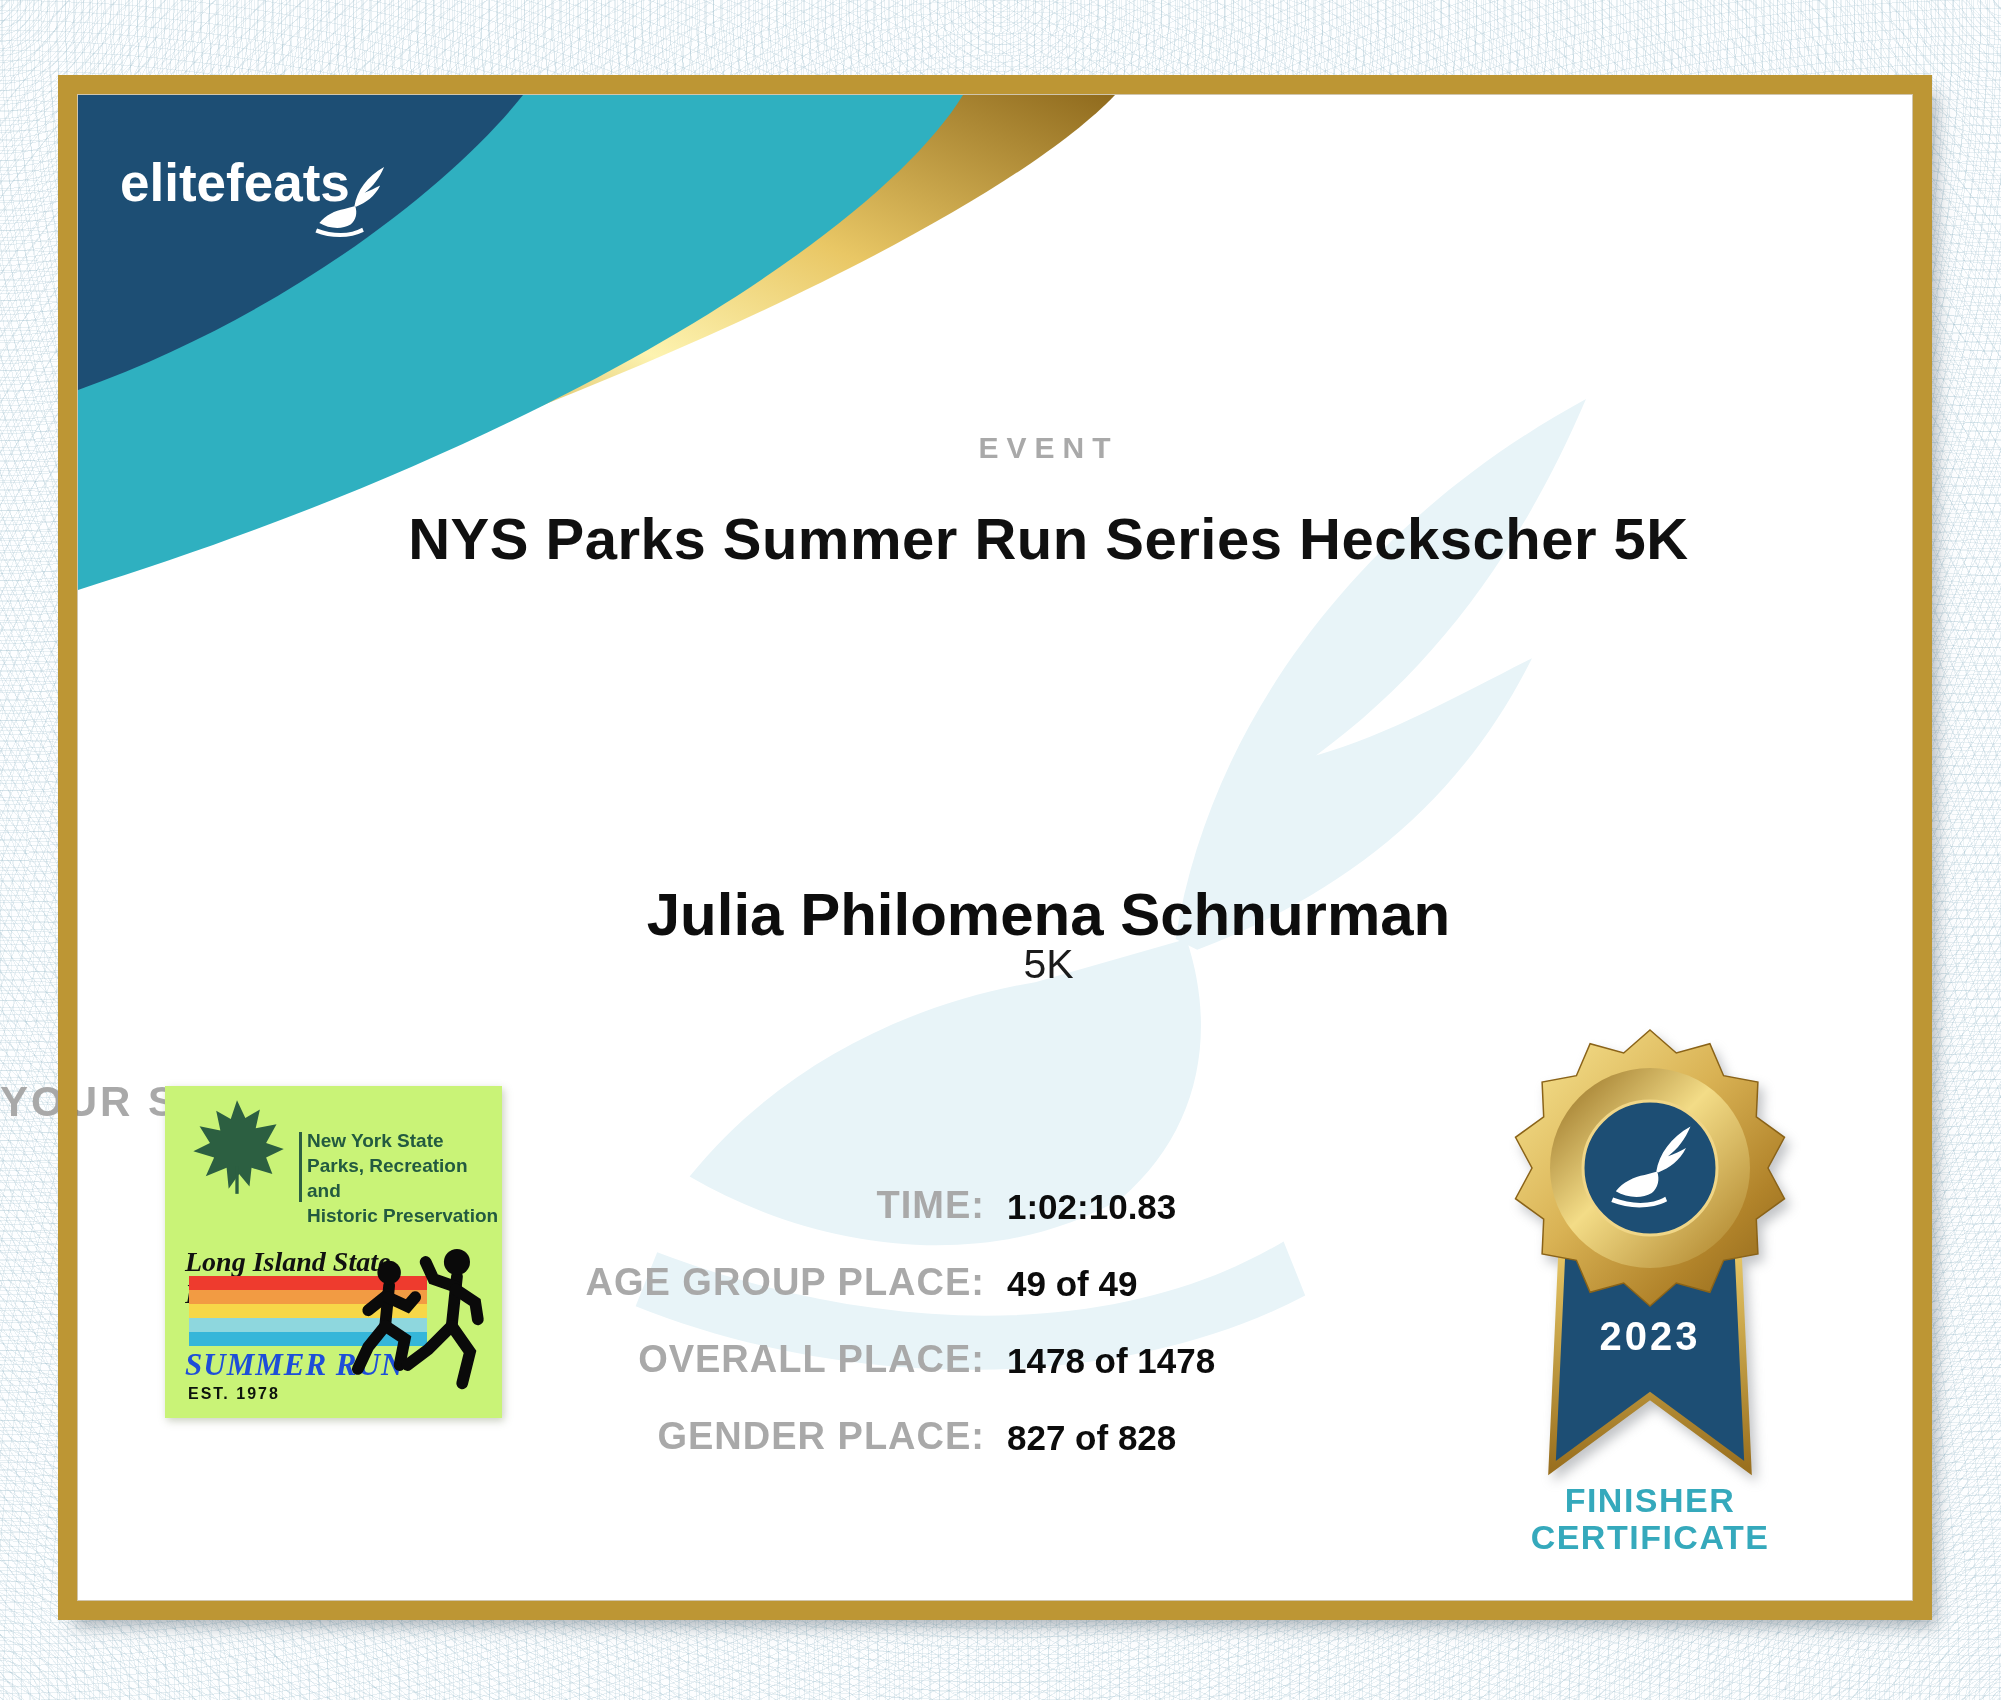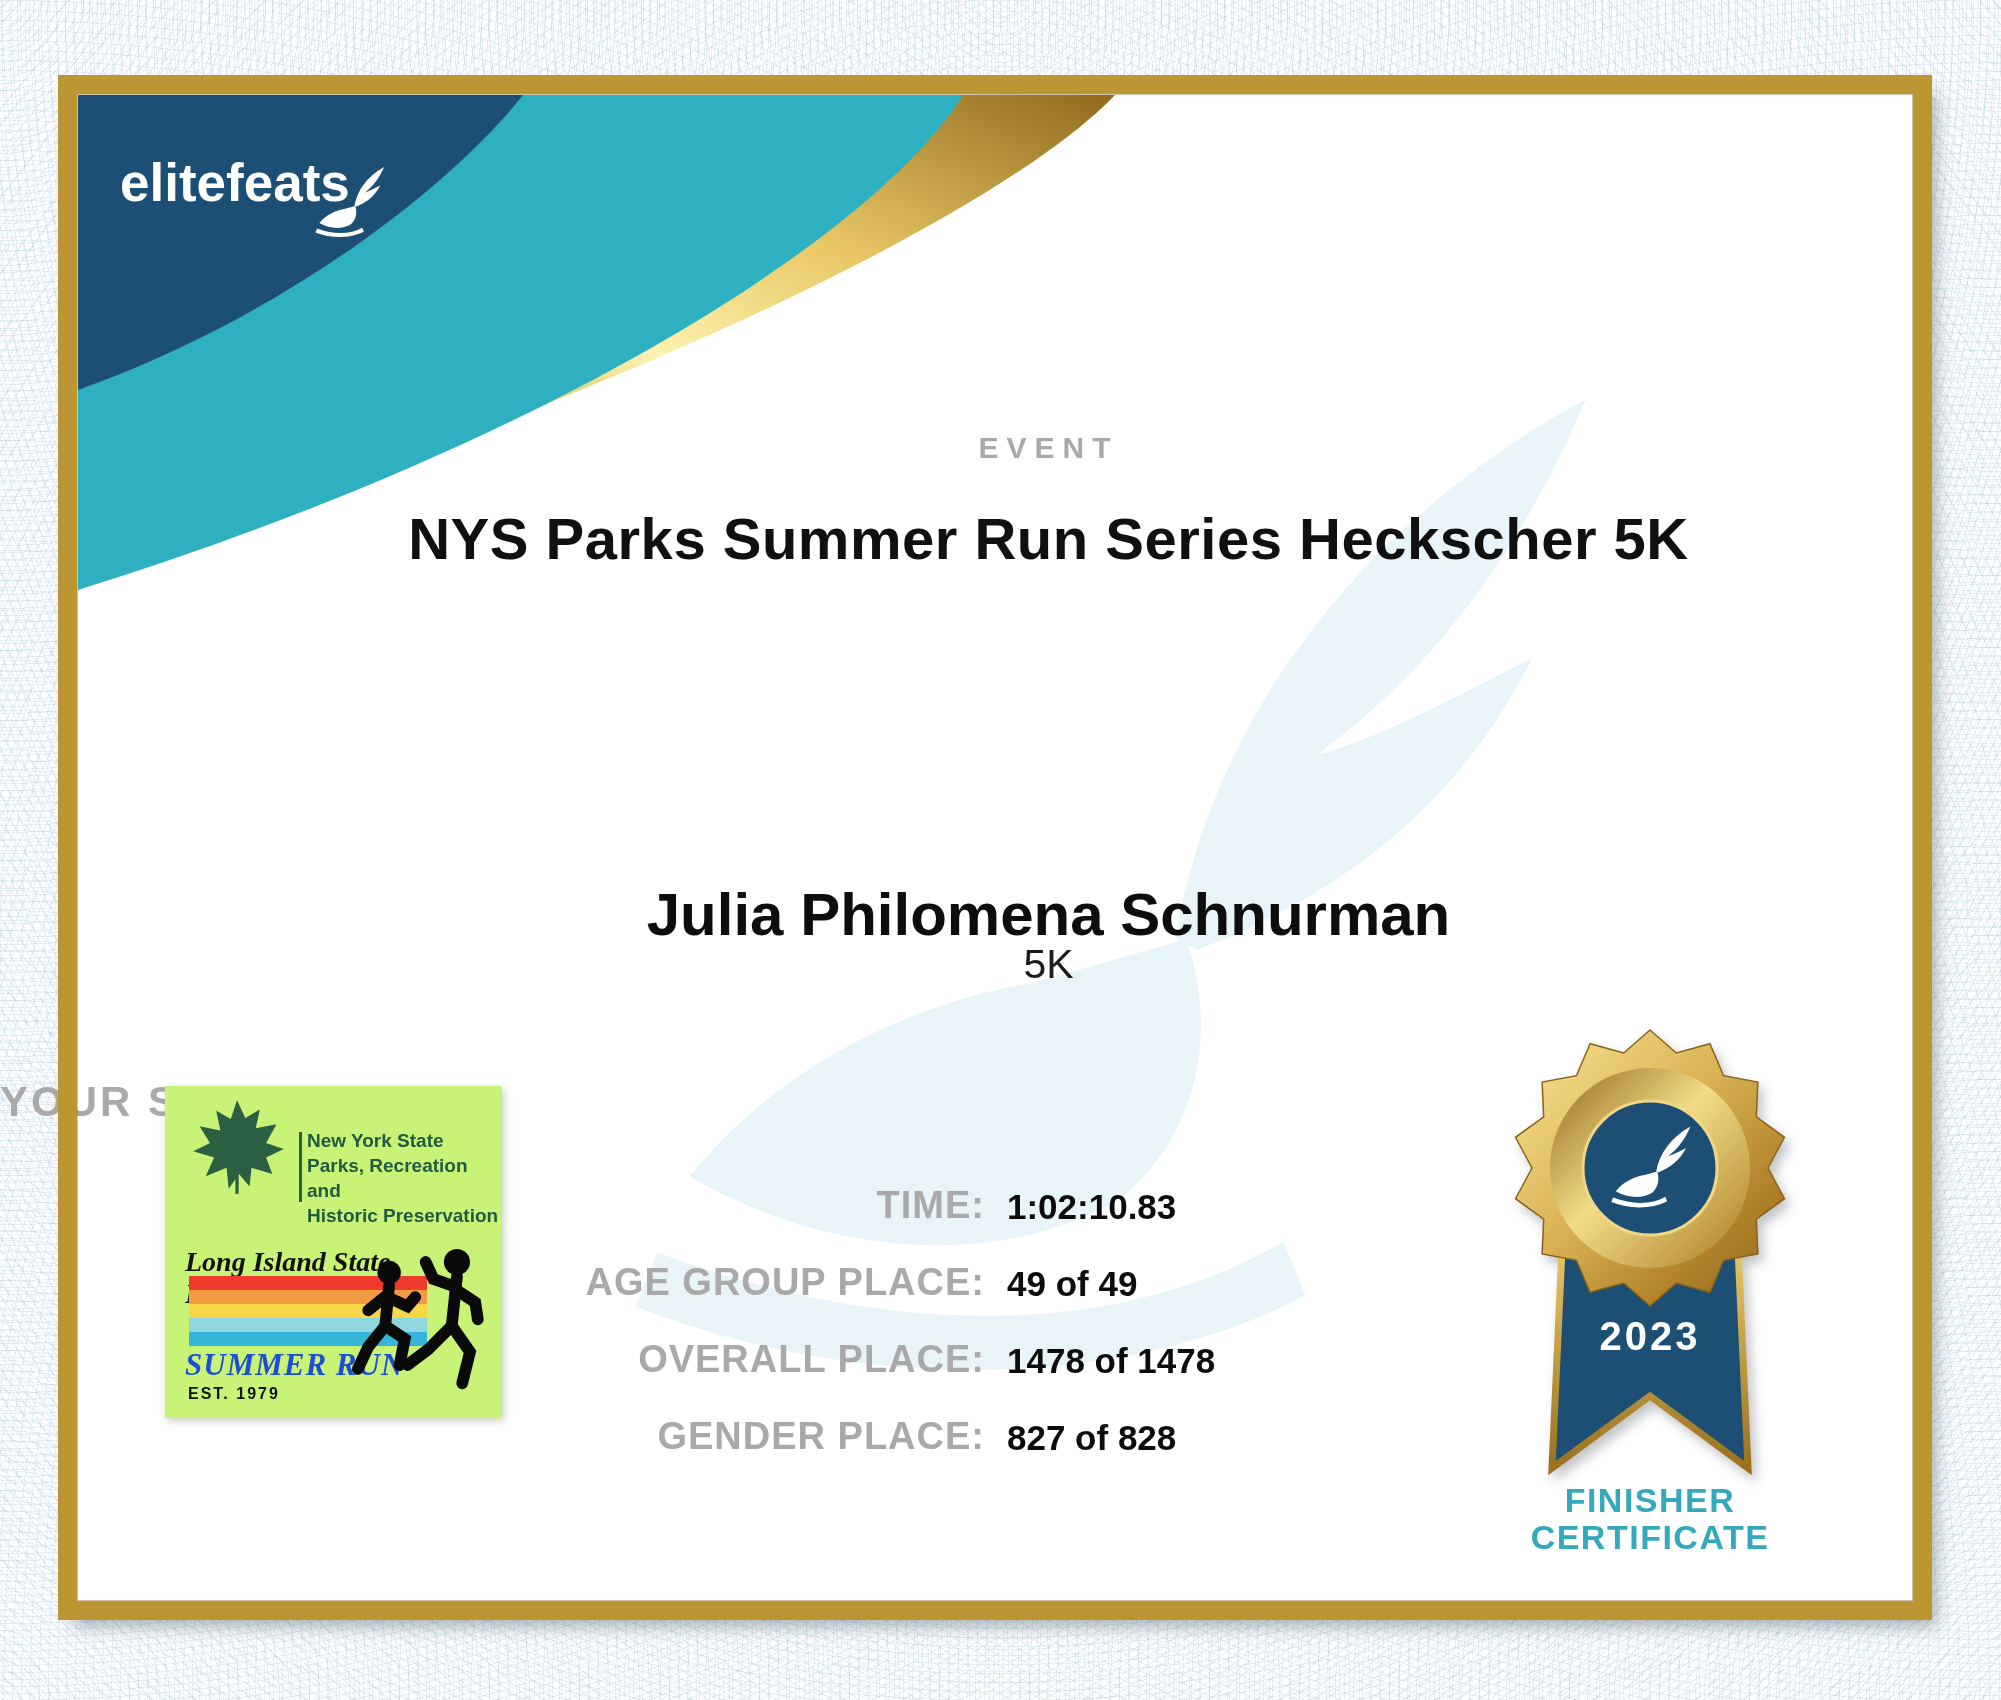--- a/index.html
+++ b/index.html
@@ -116,21 +116,21 @@
     </div>
     <div class="series">Long Island State Parks</div>
     <div class="stripes">
       <div style="background:#ee3b2e"></div>
       <div style="background:#f29b43"></div>
       <div style="background:#f7d748"></div>
       <div style="background:#8ed7de"></div>
       <div style="background:#35b6d9"></div>
     </div>
     <div class="summer">SUMMER RUN</div>
-    <div class="est">EST. 1979</div>
+    <div class="est">EST. 1978</div>
     <svg width="150" height="168" viewBox="0 0 115 118" style="position:absolute;right:2px;top:152px">
       <g stroke="#0a0a0a" stroke-width="9" stroke-linecap="round" fill="none">
         <path d="M30,31 L27,62"></path>
         <path d="M29,38 L14,50"></path>
         <path d="M29,40 L44,47 L50,40"></path>
         <path d="M27,62 L14,78 L6,95"></path>
         <path d="M27,62 L42,72 L38,92"></path>
         <path d="M82,24 L78,62"></path>
         <path d="M81,32 L64,26 L58,13"></path>
         <path d="M81,34 L96,44 L98,57"></path>

